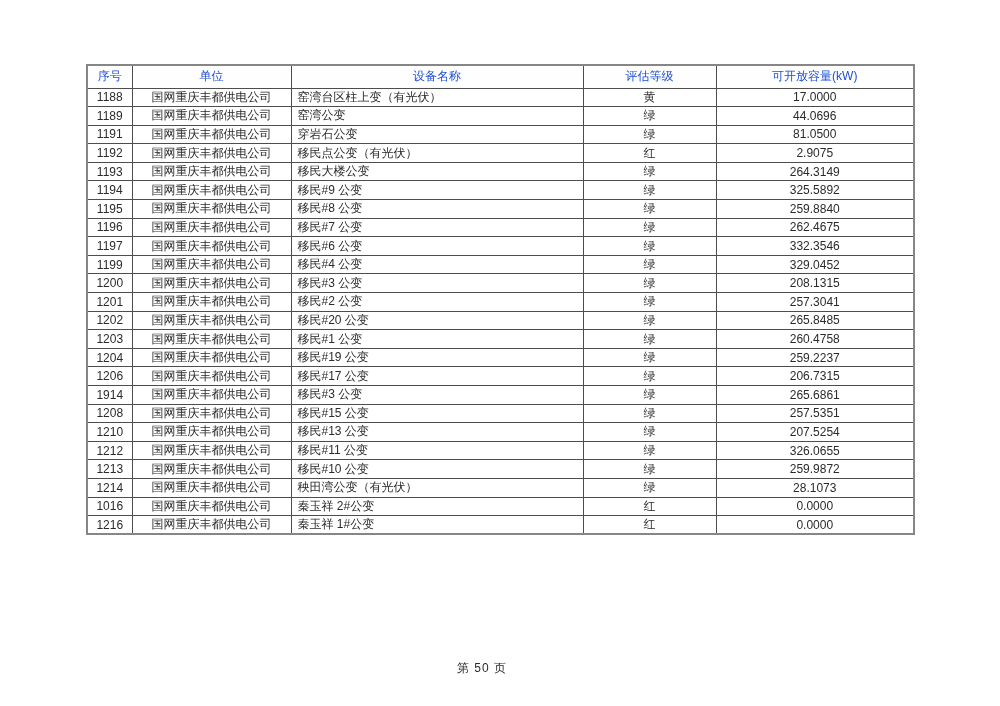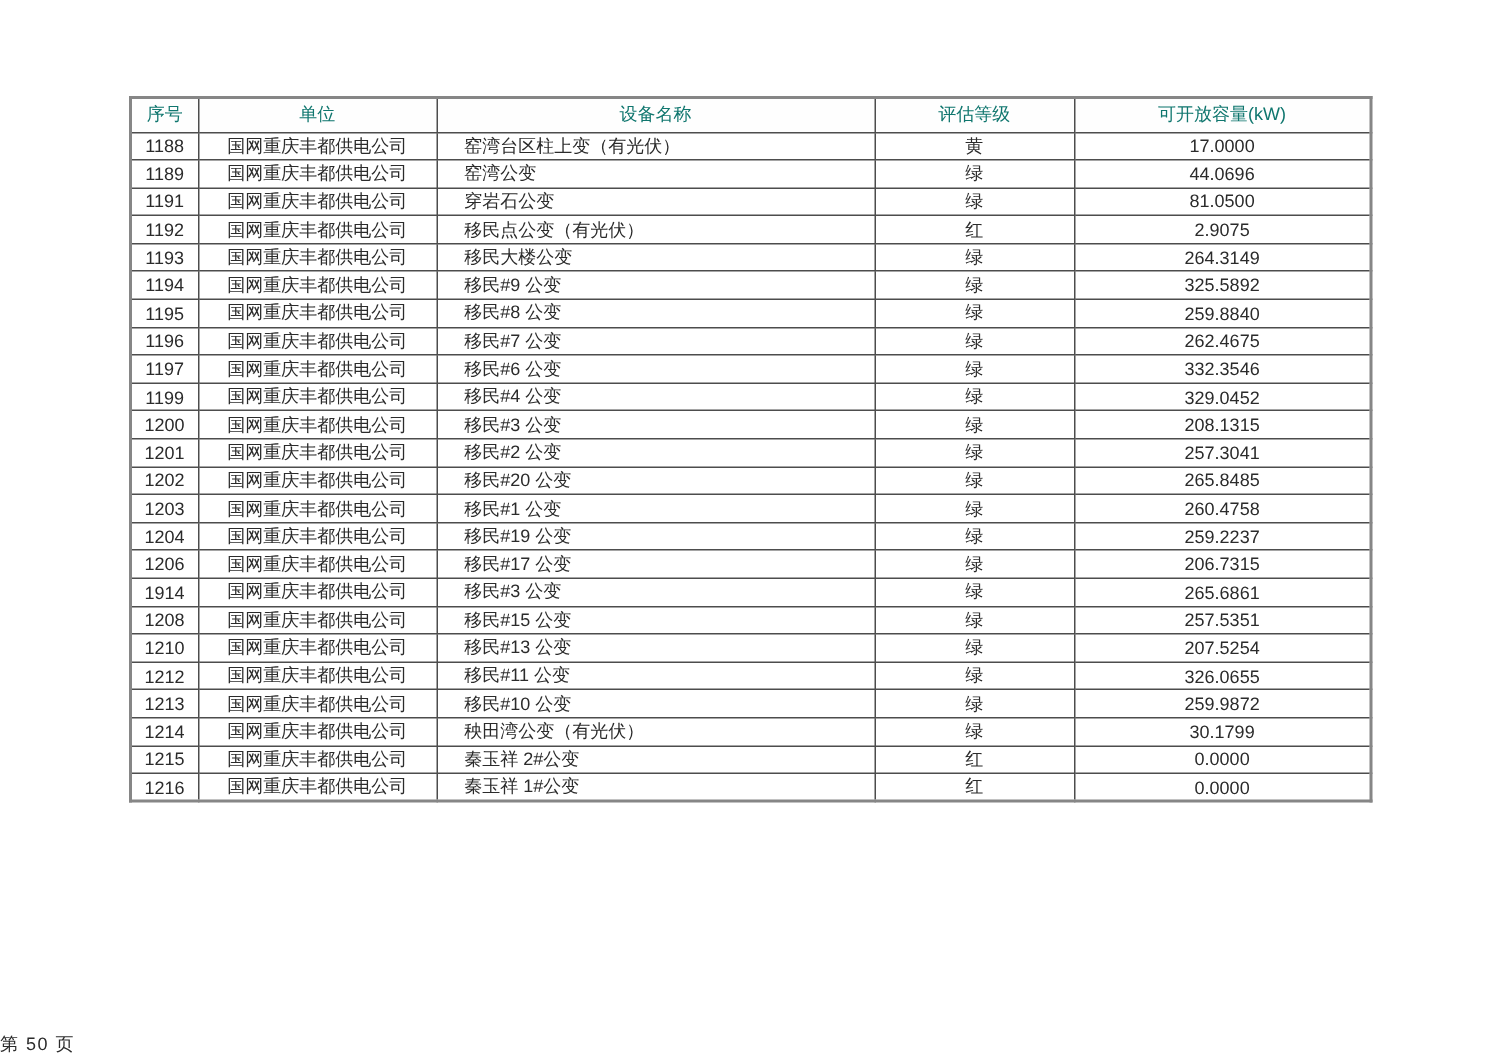--- a/index.html
+++ b/index.html
@@ -31,42 +31,43 @@
   .capacity-table col.c-device   { width: 292px; }
   .capacity-table col.c-grade    { width: 133px; }
   .capacity-table col.c-capacity { width: 198px; }
   .capacity-table th {
     height: 23px;
     border: 1px solid #4d4d4d;
     font-size: 12px;
     font-weight: normal;
     text-align: center;
     vertical-align: middle;
-    color: #0f766e;
+    color: #1d4ed8;
     background: #fefefe;
   }
   .capacity-table td {
     height: 18.6px;
     border: 1px solid #4d4d4d;
     font-size: 12px;
     text-align: center;
     vertical-align: middle;
     color: #2b2b2b;
     white-space: nowrap;
     overflow: hidden;
   }
   .capacity-table td.col-device {
     text-align: left;
-    padding-left: 18px;
+    padding-left: 6px;
   }
   .page-footer {
     position: absolute;
     left: 0;
-    top: 688px;
+    top: 660px;
     width: 964px;
+    text-align: center;
     font-size: 12px;
     color: #2b2b2b;
     letter-spacing: 1px;
   }
 </style>
 </head>
 <body>
 
 <div class="page">
 
@@ -233,24 +234,24 @@
           <td class="col-unit">国网重庆丰都供电公司</td>
           <td class="col-device">移民#10 公变</td>
           <td class="col-grade">绿</td>
           <td class="col-capacity">259.9872</td>
         </tr>
         <tr>
           <td class="col-seq">1214</td>
           <td class="col-unit">国网重庆丰都供电公司</td>
           <td class="col-device">秧田湾公变（有光伏）</td>
           <td class="col-grade">绿</td>
-          <td class="col-capacity">30.1799</td>
-        </tr>
-        <tr>
-          <td class="col-seq">1215</td>
+          <td class="col-capacity">28.1073</td>
+        </tr>
+        <tr>
+          <td class="col-seq">1016</td>
           <td class="col-unit">国网重庆丰都供电公司</td>
           <td class="col-device">秦玉祥 2#公变</td>
           <td class="col-grade">红</td>
           <td class="col-capacity">0.0000</td>
         </tr>
         <tr>
           <td class="col-seq">1216</td>
           <td class="col-unit">国网重庆丰都供电公司</td>
           <td class="col-device">秦玉祥 1#公变</td>
           <td class="col-grade">红</td>

